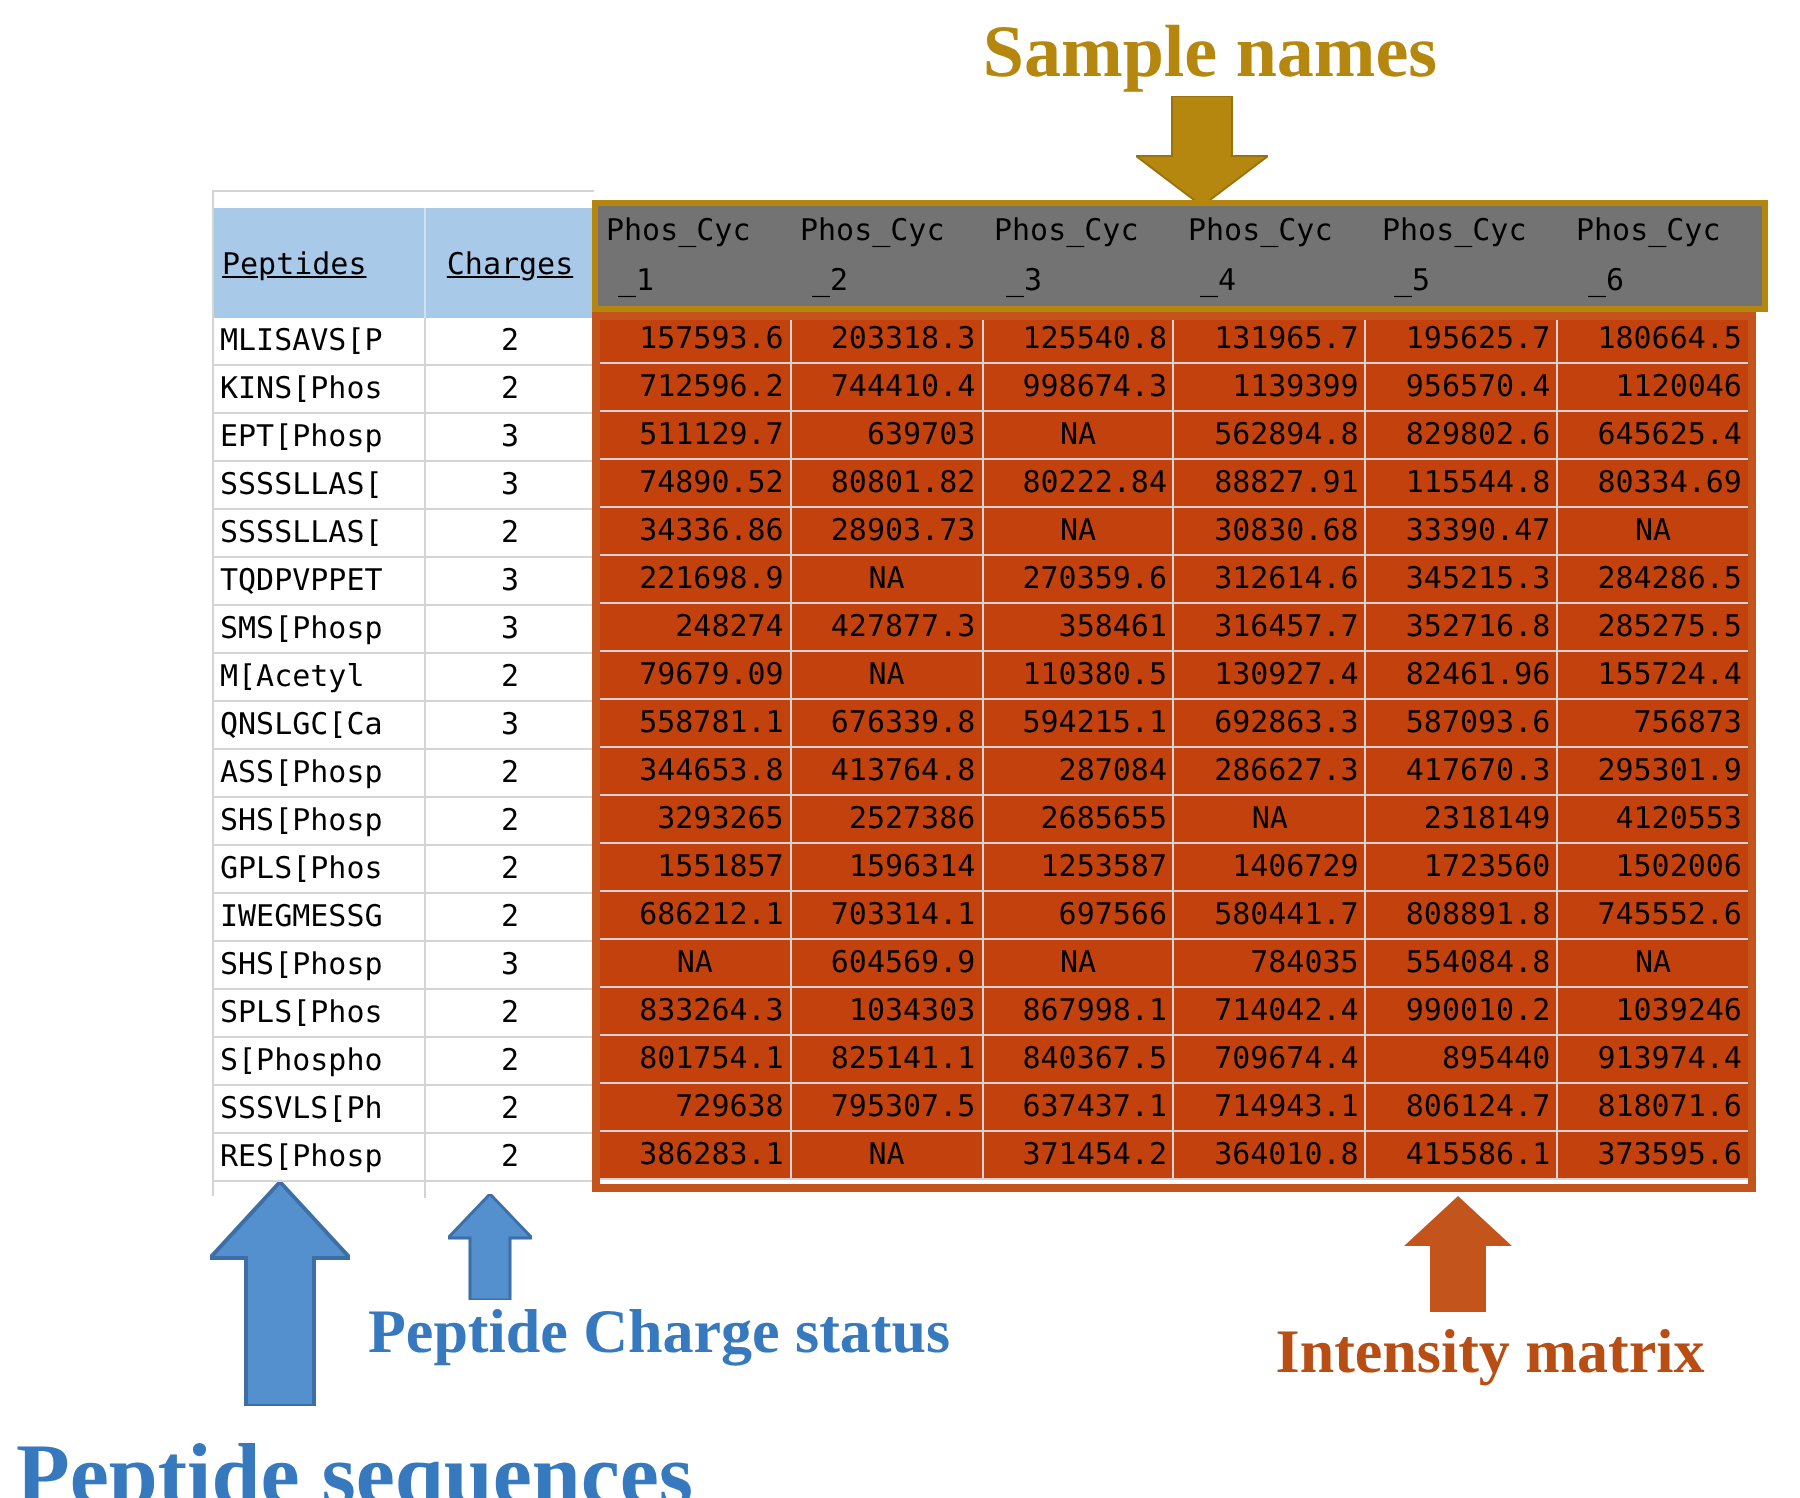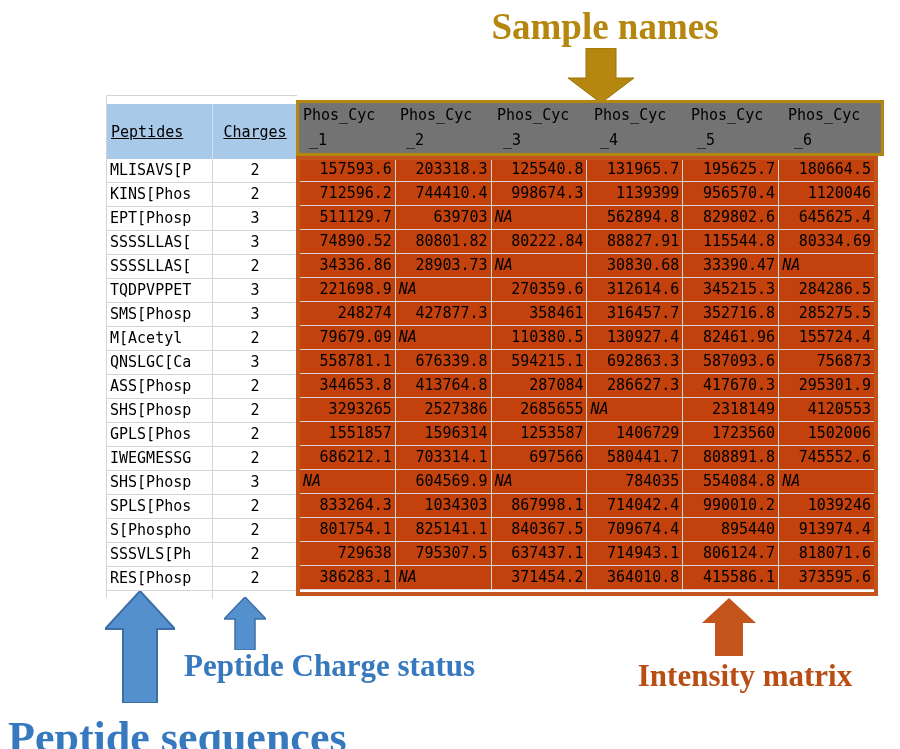--- a/index.html
+++ b/index.html
@@ -60,21 +60,21 @@
   #intensity-grid{
     position:absolute;left:300px;top:158px;width:574px;
     font-size:15px;color:#000;z-index:2;background:#c2410c;
   }
   .mrow{display:flex;height:24px;box-sizing:border-box;border-bottom:1px solid #D4D4D4;}
   .vcell{
     flex:1 1 0;box-sizing:border-box;border-right:1px solid #D4D4D4;
     text-align:right;padding:0 3px;line-height:23px;white-space:nowrap;overflow:hidden;
   }
   .vcell:last-child{border-right:none;}
-  .vcell.na{text-align:left;font-style:italic;}
+  .vcell.na{text-align:center;}
   #matrix-border{
     position:absolute;left:296px;top:156px;width:582px;height:440px;
     box-sizing:border-box;border:4px solid #C2541C;z-index:5;pointer-events:none;
   }
 </style>
 </head>
 <body>
 
 <div class="annot annot-gold" id="sample-names-label">Sample names</div>
 

